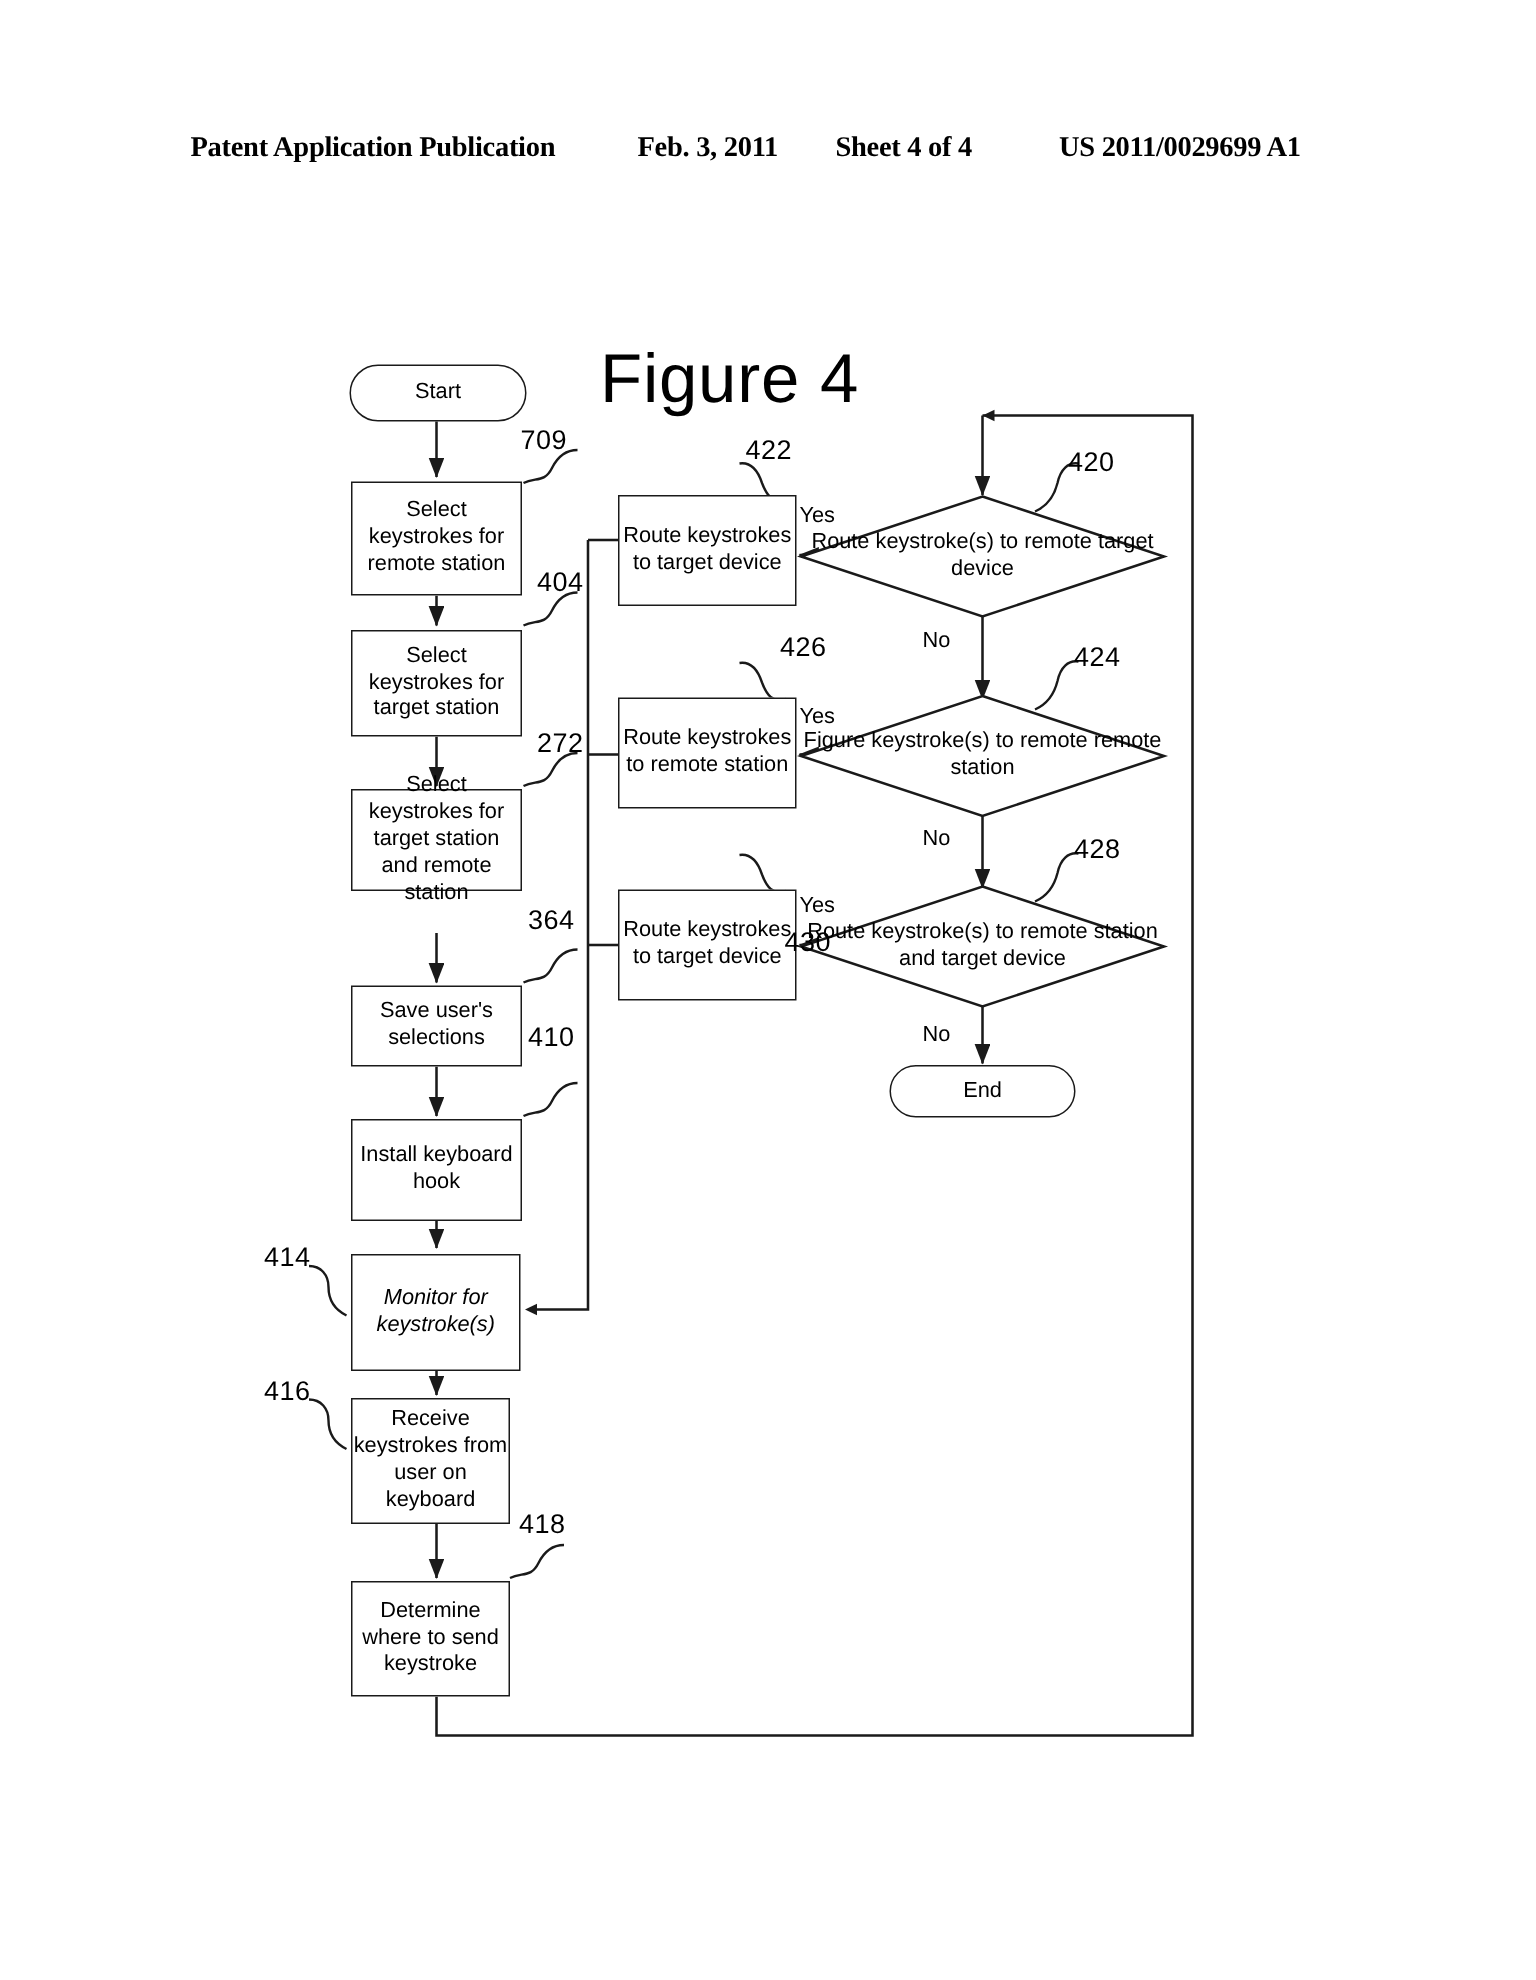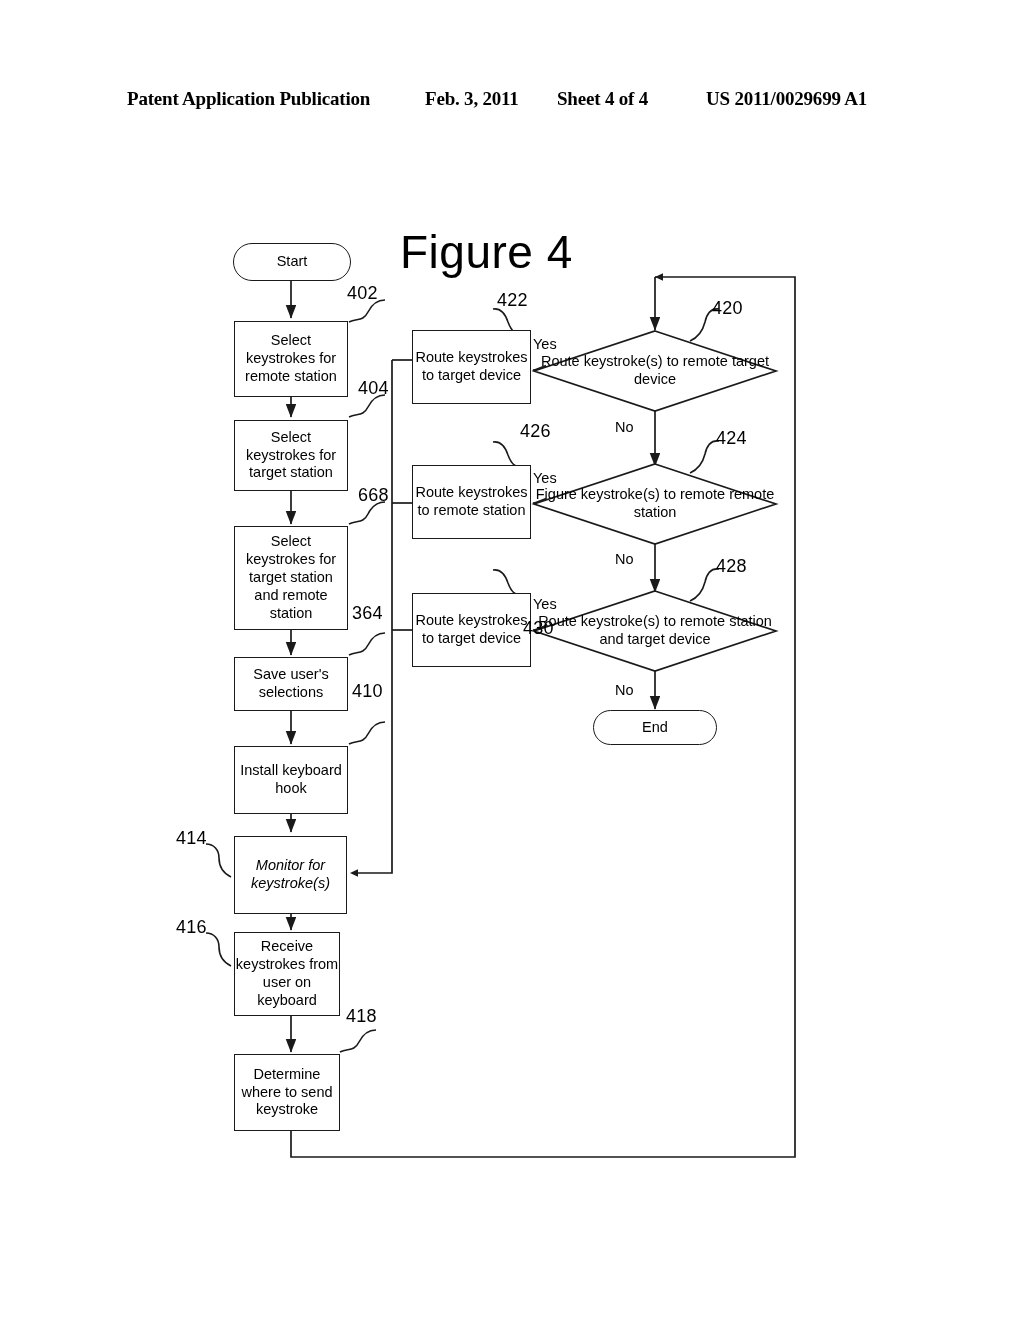--- a/index.html
+++ b/index.html
@@ -194,21 +194,21 @@
   </div>
 
   <div class="node proc" style="left:234px; top:321px; width:114px; height:76px;">
     <span>Select keystrokes for remote station</span>
   </div>
 
   <div class="node proc" style="left:234px; top:420px; width:114px; height:71px;">
     <span>Select keystrokes for target station</span>
   </div>
 
-  <div class="node proc" style="left:234px; top:526px; width:114px; height:104px;">
+  <div class="node proc" style="left:234px; top:526px; width:114px; height:68px;">
     <span>Select keystrokes for target station and remote station</span>
   </div>
 
   <div class="node proc" style="left:234px; top:657px; width:114px; height:54px;">
     <span>Save user's selections</span>
   </div>
 
   <div class="node proc" style="left:234px; top:746px; width:114px; height:68px;">
     <span>Install keyboard hook</span>
   </div>
@@ -264,23 +264,23 @@
 
   <span class="edge-label" style="left:533px; top:336px;">Yes</span>
   <span class="edge-label" style="left:615px; top:419px;">No</span>
 
   <span class="edge-label" style="left:533px; top:470px;">Yes</span>
   <span class="edge-label" style="left:615px; top:551px;">No</span>
 
   <span class="edge-label" style="left:533px; top:596px;">Yes</span>
   <span class="edge-label" style="left:615px; top:682px;">No</span>
 
-  <span class="ref" style="left:347px; top:283px;">402</span>
+  <span class="ref" style="left:347px; top:283px;">709</span>
   <span class="ref" style="left:358px; top:378px;">404</span>
-  <span class="ref" style="left:358px; top:485px;">668</span>
+  <span class="ref" style="left:358px; top:485px;">272</span>
   <span class="ref" style="left:352px; top:603px;">364</span>
   <span class="ref" style="left:352px; top:681px;">410</span>
   <span class="ref" style="left:176px; top:828px;">414</span>
   <span class="ref" style="left:176px; top:917px;">416</span>
   <span class="ref" style="left:346px; top:1006px;">418</span>
   <span class="ref" style="left:712px; top:298px;">420</span>
   <span class="ref" style="left:497px; top:290px;">422</span>
   <span class="ref" style="left:716px; top:428px;">424</span>
   <span class="ref" style="left:520px; top:421px;">426</span>
   <span class="ref" style="left:716px; top:556px;">428</span>

